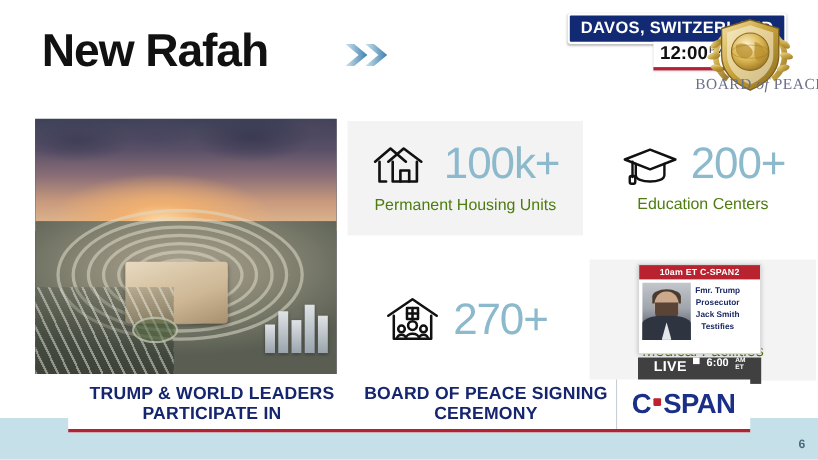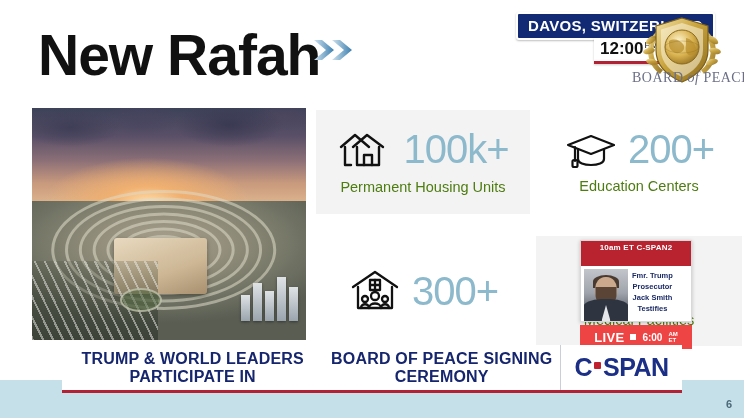--- a/index.html
+++ b/index.html
@@ -22,21 +22,21 @@
     background: #c6e0e9;
   }
   .page-number {
     position: absolute; right: 12px; bottom: 8px;
     font-size: 11px; color: #4a6a78; font-weight: 700;
   }
 
   
   .title {
     position: absolute; left: 38px; top: 22px;
-    font-size: 57px; font-weight: 700; letter-spacing: -1px;
+    font-size: 42px; font-weight: 700; letter-spacing: -1px;
     color: #111111;
     font-family: "Liberation Sans", sans-serif;
     text-align: right;
   }
   .chevrons {
     position: absolute; left: 312px; top: 36px;
     display: flex; align-items: center;
   }
 
   
@@ -180,21 +180,21 @@
     position: absolute; left: 580px; top: 240px;
     width: 112px; height: 82px;
     background: #ffffff;
     border: 1px solid #d8d8d8;
     box-shadow: 0 1px 4px rgba(0,0,0,.22);
     overflow: hidden;
   }
   .promo-head {
     background: #b8232f; color: #ffffff;
     font-size: 8px; font-weight: 700; letter-spacing: .2px;
-    text-align: center; padding: 2px 0 14px 0;
+    text-align: center; padding: 2px 0 2px 0;
     white-space: nowrap;
   }
   .promo-body { display: flex; padding: 3px 3px 0 3px; gap: 4px; }
   .portrait {
     width: 44px; height: 52px;
     background: linear-gradient(180deg, #c3c6cb 0%, #9fa3ab 46%, #3b3f4a 100%);
     position: relative; overflow: hidden; flex: none;
   }
   .portrait .face {
     position: absolute; left: 50%; top: 16%;
@@ -227,22 +227,22 @@
     background: #e5e7ea;
     clip-path: polygon(50% 0, 100% 100%, 0 100%);
   }
   .promo-text {
     font-size: 7.5px; font-weight: 700; line-height: 1.45;
     color: #1b2a66; text-align: center; padding-top: 2px;
   }
   .live-bar {
     position: absolute; left: 580px; top: 325px;
     width: 112px; height: 24px;
-    background: #ef4444; color: #ffffff;
-    display: flex; align-items: center; justify-content: center; gap: 6px;
+    background: #404040; color: #ffffff;
+    display: flex; justify-content: center; gap: 6px;
     font-weight: 700;
   }
   .live-bar .live-word { font-size: 13px; letter-spacing: .3px; }
   .live-bar .dot { width: 6px; height: 6px; background: #ffffff; }
   .live-bar .time { font-size: 10px; }
   .live-bar .zone { font-size: 6px; line-height: 1.05; text-align: left; }
 
   
   .chyron {
     position: absolute; left: 62px; top: 345px;
@@ -407,21 +407,21 @@
           <rect x="22" y="12" width="10" height="10"></rect>
           <path d="M27 12 L27 22 M22 17 L32 17"></path>
           <circle cx="27" cy="28" r="4"></circle>
           <path d="M21 40 C21 34 33 34 33 40"></path>
           <circle cx="17" cy="31" r="3"></circle>
           <path d="M13 40 C13 35 21 35 21 40"></path>
           <circle cx="37" cy="31" r="3"></circle>
           <path d="M33 40 C33 35 41 35 41 40"></path>
         </svg>
       </span>
-      <span class="stat-number">300+</span>
+      <span class="stat-number">270+</span>
     </div>
   </div>
 
   <div class="card" id="card-medical">
     <div class="card-inner">
       <span>
         <svg class="icon-svg" width="60" height="52" viewBox="0 0 60 52" fill="none" stroke="#6f6f6f" stroke-width="1.8" stroke-linejoin="round" stroke-linecap="round" aria-hidden="true">
           <circle cx="33" cy="8" r="6" stroke="#c0202f"></circle>
           <path d="M33 4.5 L33 11.5 M29.5 8 L36.5 8" stroke="#c0202f"></path>
           <path d="M16 18 L50 18 L50 48 L16 48 Z"></path>

